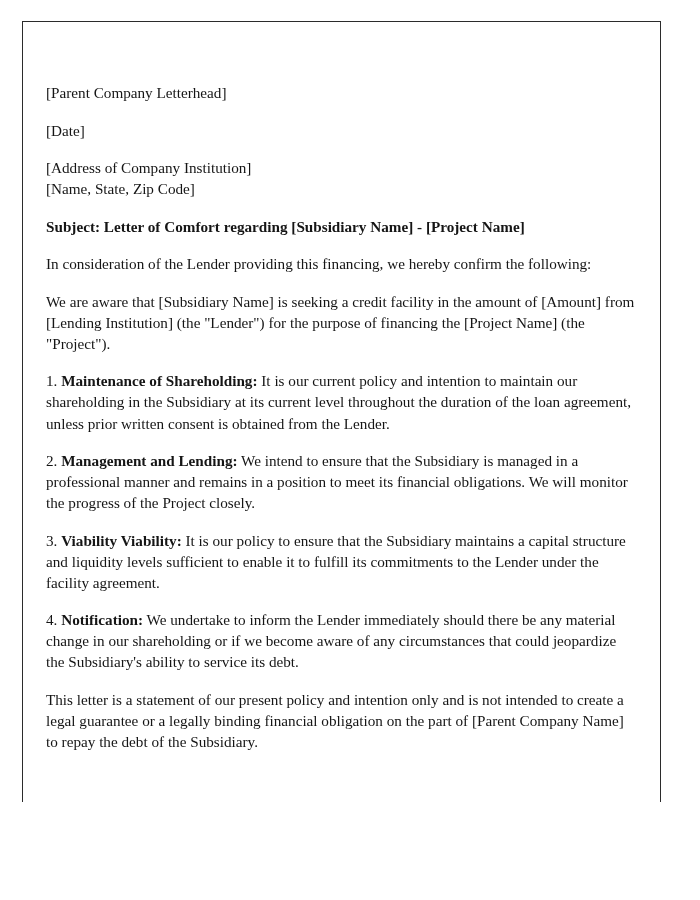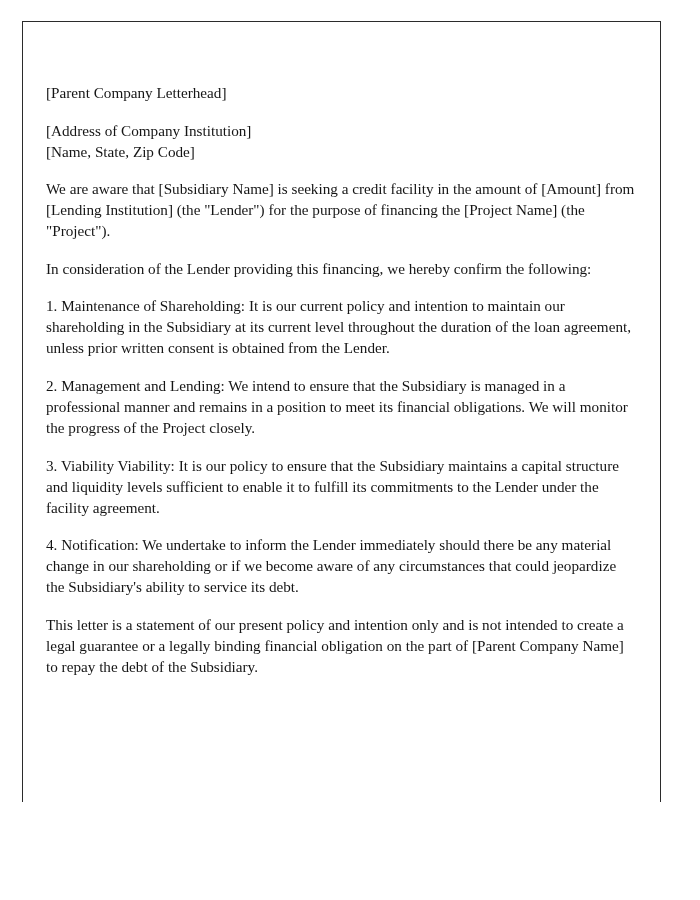--- a/index.html
+++ b/index.html
@@ -53,43 +53,45 @@
 
   .subject-line {
     font-weight: bold;
     margin: 0 0 16.5px 0;
   }
 
   .clause .clause-number {
     font-weight: normal;
   }
   .clause .clause-title {
-    font-weight: normal;
+    font-weight: bold;
   }
 </style>
 </head>
 <body>
 
 <div id="page-frame">
   <div id="letter-body">
 
     <p class="block">[Parent Company Letterhead]</p>
 
+    <p class="block">[Date]</p>
 
     <p class="block">
       <span class="addr-line">[Address of Company Institution]</span>
       <span class="addr-line">[Name, State, Zip Code]</span>
     </p>
 
+    <p class="subject-line">Subject: Letter of Comfort regarding [Subsidiary Name] - [Project Name]</p>
 
 
 
+    <p class="block">In consideration of the Lender providing this financing, we hereby confirm the following:</p>
+
     <p class="block">We are aware that [Subsidiary Name] is seeking a credit facility in the amount of [Amount] from [Lending Institution] (the "Lender") for the purpose of financing the [Project Name] (the "Project").</p>
-
-    <p class="block">In consideration of the Lender providing this financing, we hereby confirm the following:</p>
 
     <p class="block clause">
       <span class="clause-number">1.</span> 
       <span class="clause-title">Maintenance of Shareholding:</span> 
       <span class="clause-text">It is our current policy and intention to maintain our shareholding in the Subsidiary at its current level throughout the duration of the loan agreement, unless prior written consent is obtained from the Lender.</span>
     </p>
 
     <p class="block clause">
       <span class="clause-number">2.</span> 
       <span class="clause-title">Management and Lending:</span> 

